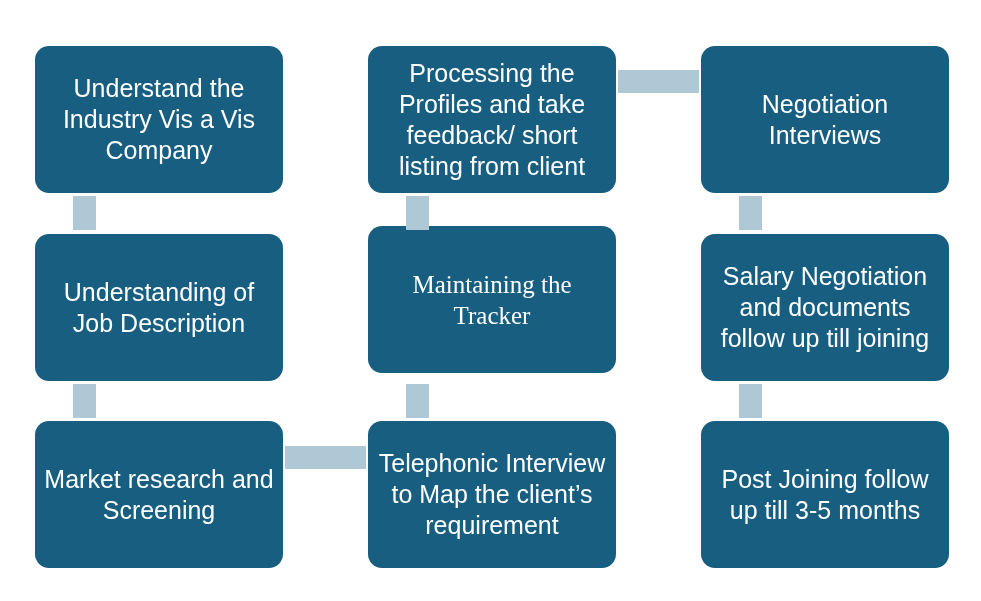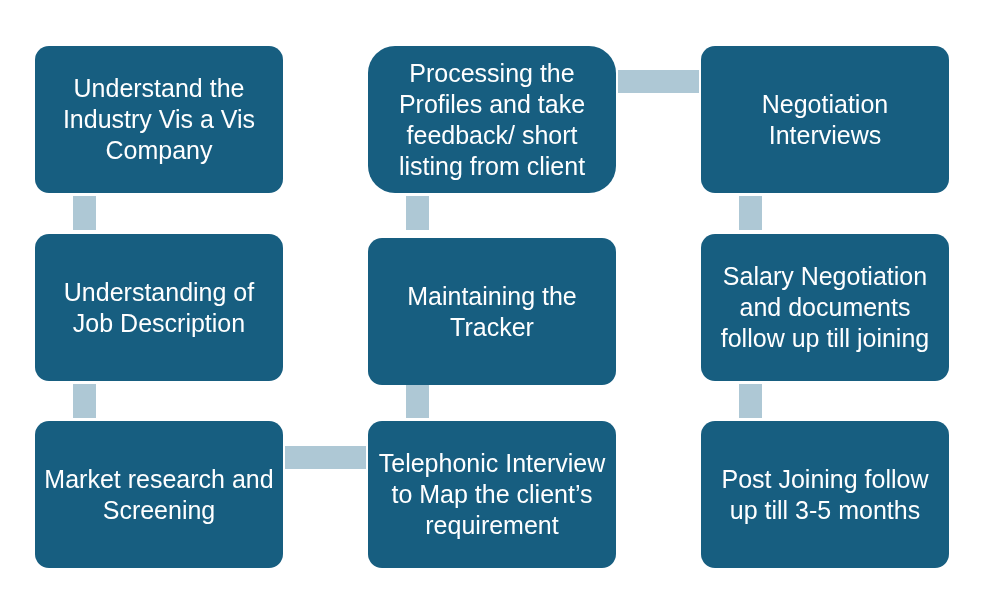--- a/index.html
+++ b/index.html
@@ -35,25 +35,25 @@
   <div class="step" style="left:35px;top:421px;">
     <span>Market research and Screening</span>
   </div>
 
   <div class="conn h" style="left:285px;top:446px;"></div>
 
   <div class="step" style="left:368px;top:421px;">
     <span>Telephonic Interview to Map the client’s requirement</span>
   </div>
   <div class="conn v" style="left:406px;top:384px;"></div>
-  <div class="step" style="left:368px;top:238px;">
+  <div class="step" style="left:368px;top:226px;font-family:Liberation Serif, serif;">
     <span>Maintaining the Tracker</span>
   </div>
   <div class="conn v" style="left:406px;top:196px;"></div>
-  <div class="step" style="left:368px;top:46px;border-radius:27px;">
+  <div class="step" style="left:368px;top:46px;">
     <span>Processing the Profiles and take feedback/ short listing from client</span>
   </div>
 
   <div class="conn h" style="left:618px;top:70px;"></div>
 
   <div class="step" style="left:701px;top:46px;">
     <span>Negotiation Interviews</span>
   </div>
   <div class="conn v" style="left:739px;top:196px;"></div>
   <div class="step" style="left:701px;top:234px;">

